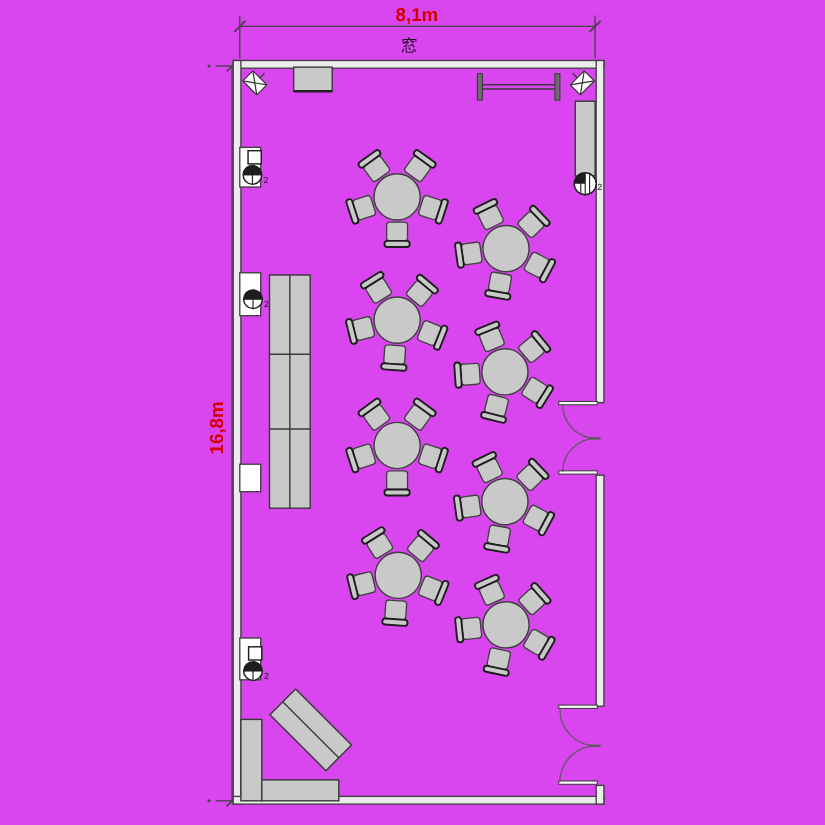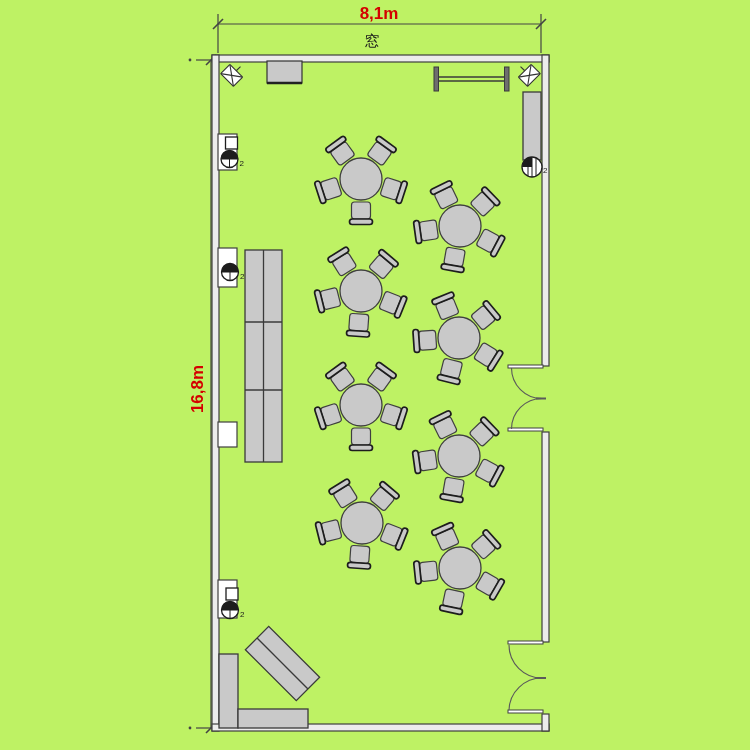--- a/index.html
+++ b/index.html
@@ -1,19 +1,19 @@
 <!DOCTYPE html>
 <html><head>
 <meta charset="utf-8">
 <style>
   html,body{margin:0;padding:0;background:#ffffff;}
   .canvas{
     position:relative;
     width:750px;height:750px;
-    background:#bef264;
+    background:#d946ef;
     font-family:"Liberation Sans", sans-serif;
     overflow:hidden;
   }
   svg text{font-family:"Liberation Sans", sans-serif;}
   .dim-text{font-weight:bold;font-size:17px;}
   .window-text{font-size:15px;fill:#1a1a1a;}
   .sub-label{font-size:8px;fill:#1a1a1a;}
 </style>
 </head>
 <body>

